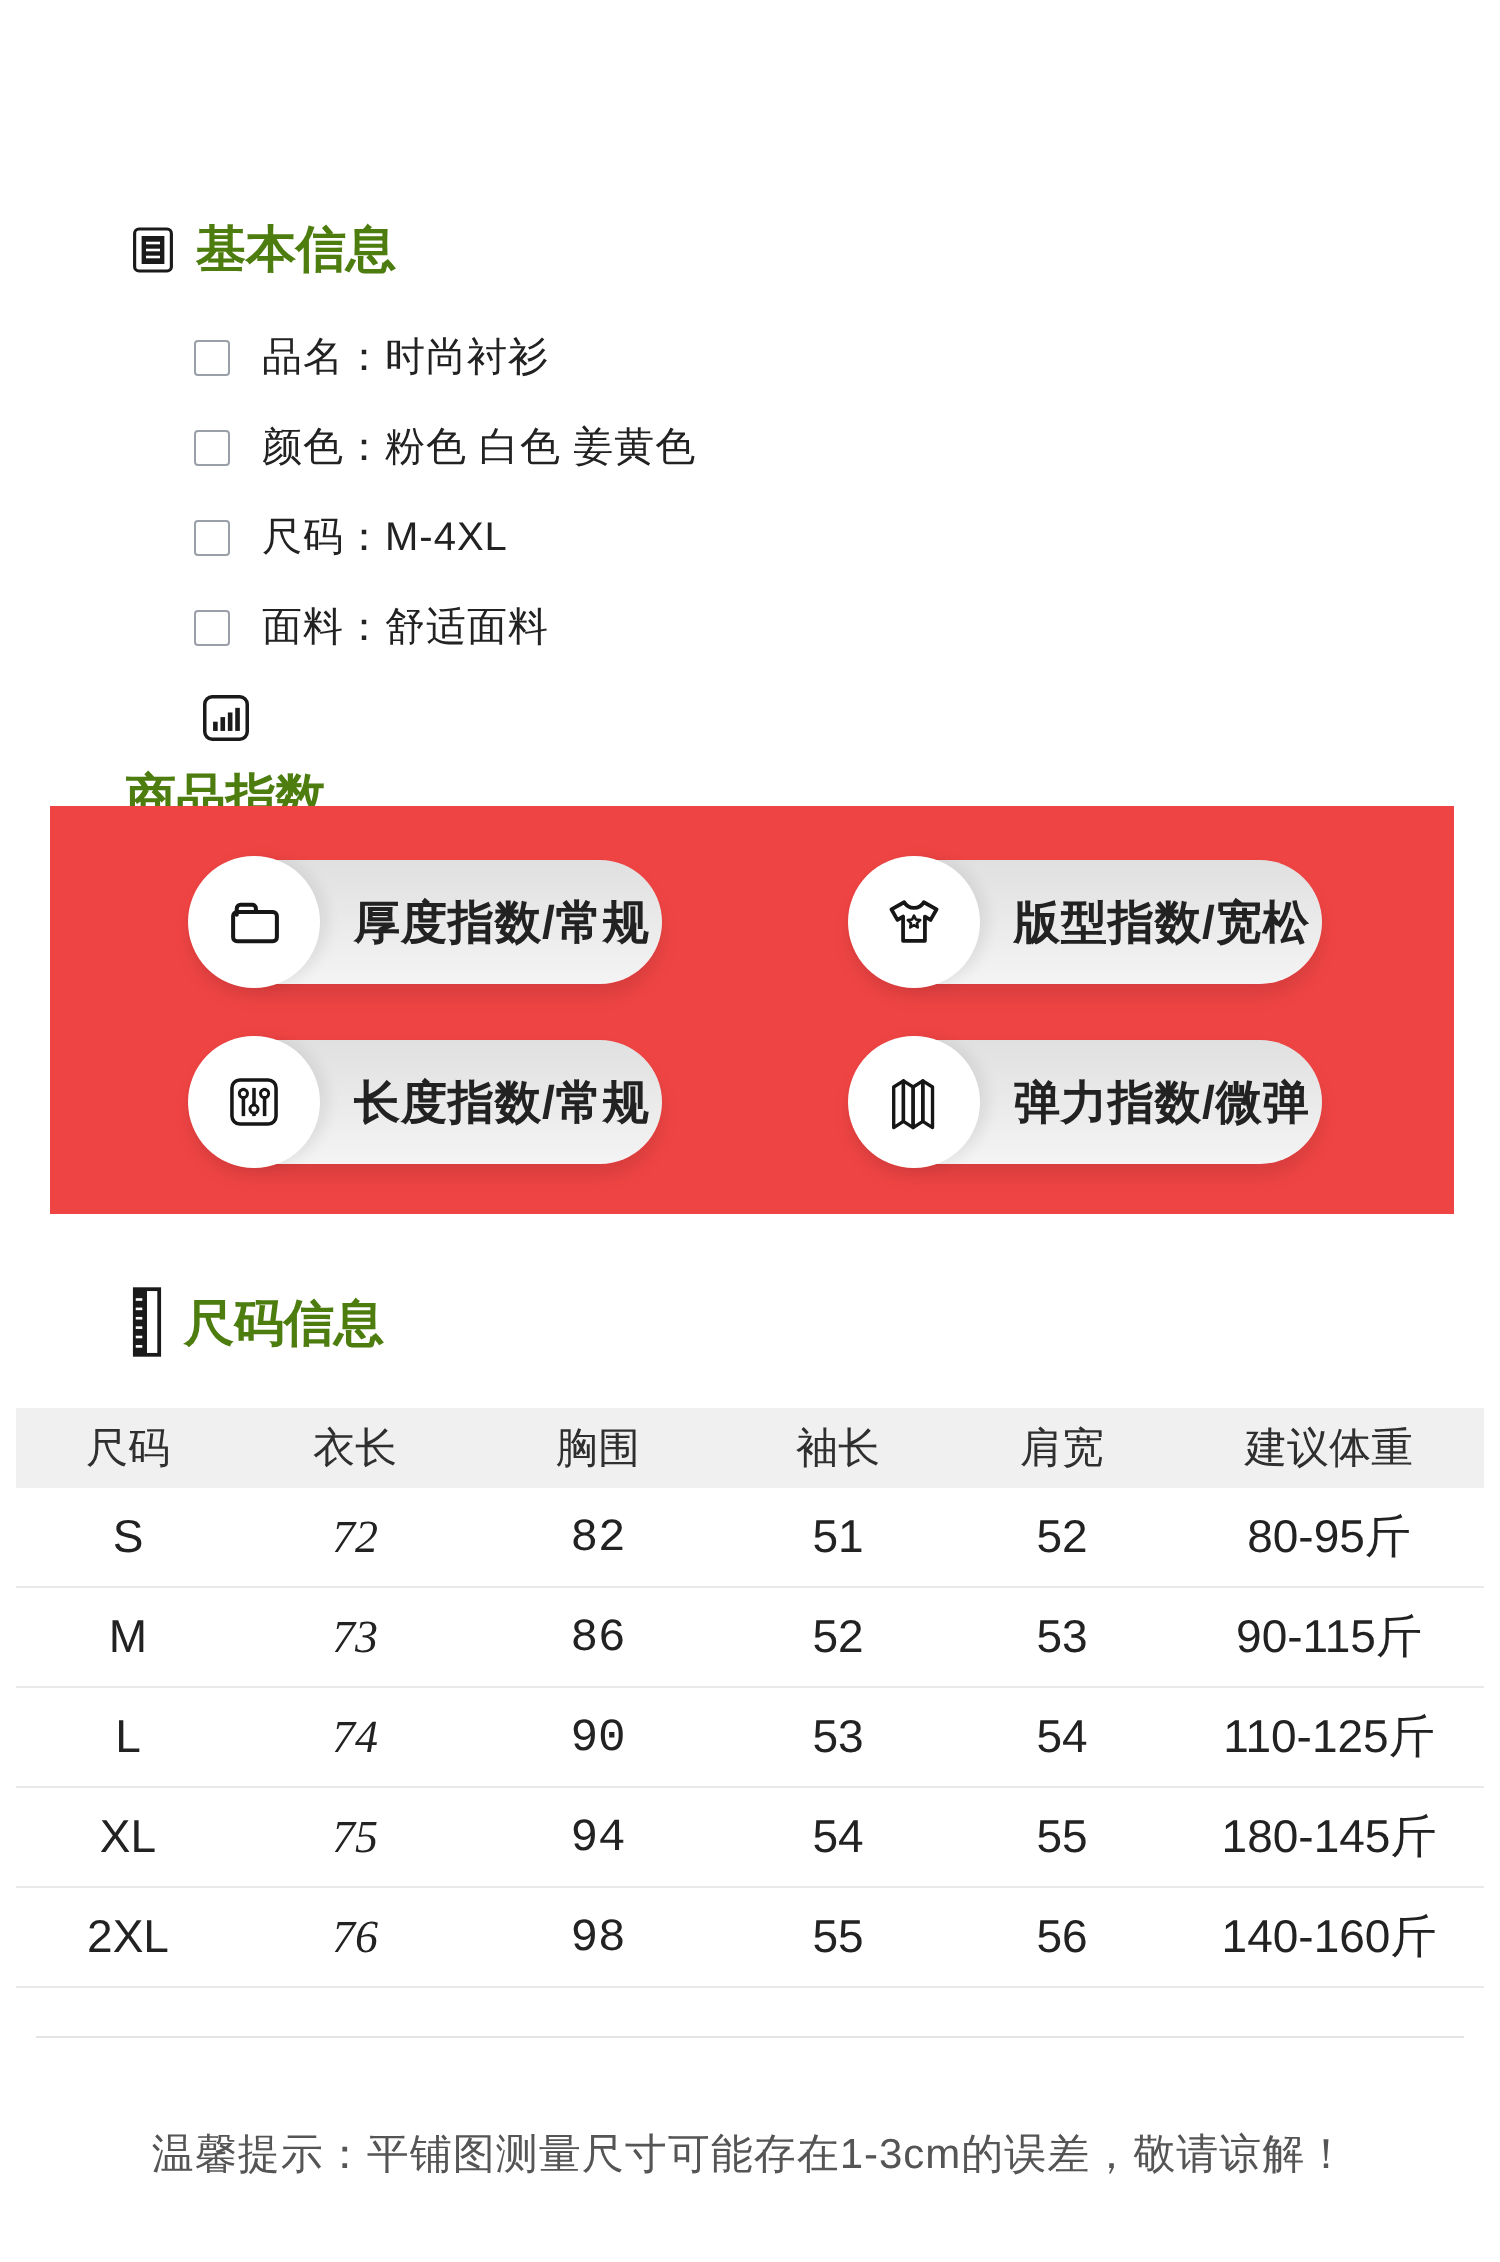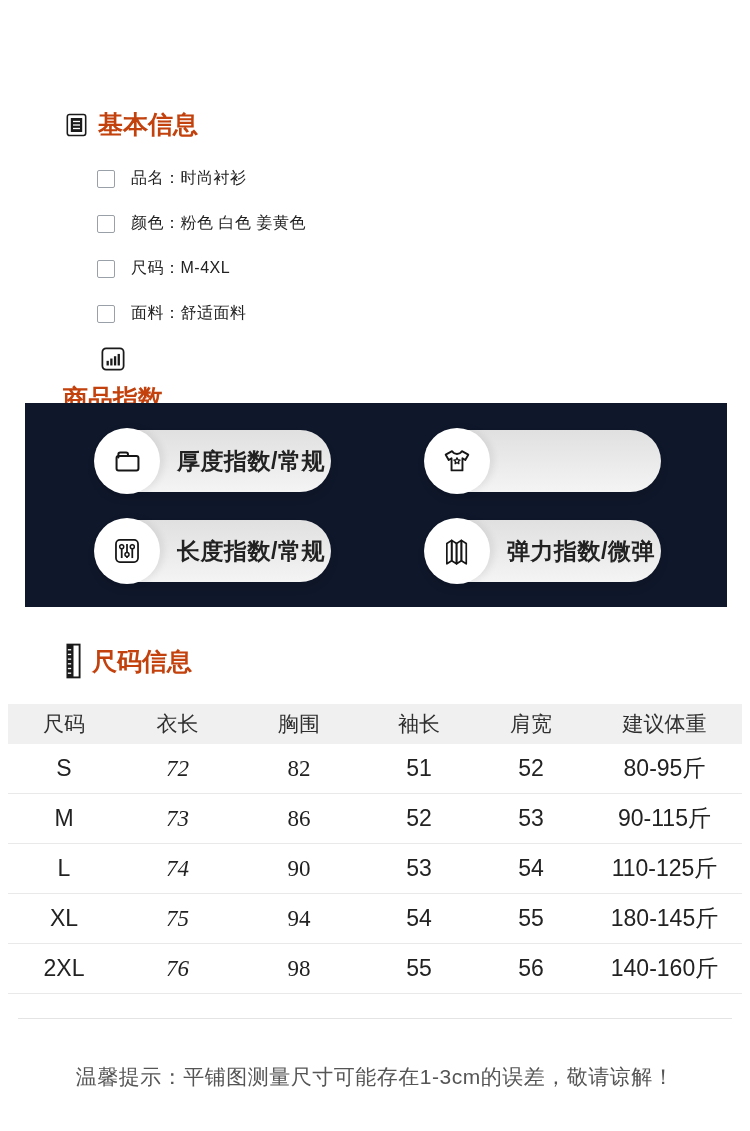--- a/index.html
+++ b/index.html
@@ -5,35 +5,35 @@
   html,body { margin:0; padding:0; background:#fff; }
   .page {
     position:relative; width:750px; height:1131px; background:#ffffff;
     font-family:"Liberation Sans","DejaVu Sans",sans-serif; color:#1a1a1a;
     overflow:hidden;
   }
 
   
   .section-header {
     position:absolute; display:flex; align-items:center; gap:11px;
-    font-size:25px; font-weight:700; color:#c2410c;
+    font-size:25px; font-weight:700; color:#4d7c0f;
   }
   .section-header .hicon { display:flex; align-items:center; }
   #header-basic { left:66px; top:108px; }
   #header-index { left:63px; top:347px;flex-direction:column; }
   #header-size  { left:66px; top:643px;text-align:right; }
 
   
   .info-list { position:absolute; left:97px; top:164px; display:flex; flex-direction:column; gap:16px; }
   .info-item { display:flex; align-items:center; gap:16px; height:29px; }
   .checkbox { width:16px; height:16px; border:1.6px solid #9aa0a8; border-radius:2px; background:#fff; flex:0 0 auto; }
-  .info-text { font-size:16px; color:#222; letter-spacing:0.5px; }
-
-  
-  .index-panel { position:absolute; left:25px; top:403px; width:702px; height:204px; background:#0f172a; }
+  .info-text { font-size:20px; color:#222; letter-spacing:0.5px; }
+
+  
+  .index-panel { position:absolute; left:25px; top:403px; width:702px; height:204px; background:#ef4444; }
   .pill {
     position:absolute; width:236px; height:62px; border-radius:31px;
     background:linear-gradient(180deg,#e0e0e0 0%,#ebebeb 55%,#f4f4f4 100%);
     box-shadow:0 6px 9px rgba(0,0,0,0.10);
   }
   .pill-circle {
     position:absolute; left:-1px; top:-2px; width:66px; height:66px; border-radius:50%;
     background:#ffffff; box-shadow:4px 0 7px rgba(0,0,0,0.07);
     display:flex; align-items:center; justify-content:center;
   }
@@ -48,21 +48,21 @@
 
   
   .size-table { position:absolute; left:8px; top:704px; width:734px; border-collapse:collapse; table-layout:fixed; }
   .size-table thead th {
     background:#f0f0f0; height:38px; font-weight:400; font-size:21px; color:#2f2f2f; 
   }
   .size-table tbody td {
     height:47px; text-align:center; border-bottom:1px solid #e9e9e9; font-size:23px; color:#222;
   }
   td.col-len   { font-family:"Liberation Serif","DejaVu Serif",serif; font-size:23px;font-style:italic; }
-  td.col-bust  { font-family:Liberation Serif, serif; font-size:27px; }
+  td.col-bust  { font-family:Liberation Mono, monospace; font-size:27px; }
   td.col-weight{ font-size:21px; }
 
   .footer-divider { position:absolute; left:18px; top:1018px; width:714px; height:1px; background:#e4e4e4; }
   .footer-note {
     position:absolute; left:0; top:1063px; width:750px; text-align:center;
     font-size:21px; color:#555; letter-spacing:0.5px;
   }
 
   svg { display:block; }
 </style>
@@ -128,20 +128,21 @@
       <span class="pill-label">厚度指数/常规</span>
     </div>
 
     <div class="pill" id="pill-1">
       <span class="pill-circle">
         <svg viewBox="0 0 34 34" width="32" height="32" fill="none" stroke="#161616" stroke-width="2" stroke-linejoin="round">
           <path d="M11.8 6.5 L5 10.3 l3.2 5.6 3-1.8 V27 h11.6 V14.1 l3 1.8 3.2-5.6 -6.8-3.8 a6 6 0 0 1 -10.4 0 z"></path>
           <path d="M17 13.6 l1 2.1 2.3 .3 -1.7 1.6 .4 2.3 -2-1.2 -2 1.2 .4-2.3 -1.7-1.6 2.3-.3 z" stroke-width="1.4"></path>
         </svg>
       </span>
+      <span class="pill-label">版型指数/宽松</span>
     </div>
 
     <div class="pill" id="pill-2">
       <span class="pill-circle">
         <svg viewBox="0 0 34 34" width="30" height="30" fill="none" stroke="#161616" stroke-width="2">
           <rect x="4.5" y="4.5" width="25" height="25" rx="4.5"></rect>
           <line x1="11" y1="9" x2="11" y2="9.8"></line>
           <circle cx="11" cy="12.2" r="2.3" stroke-width="1.7"></circle>
           <line x1="11" y1="14.5" x2="11" y2="25"></line>
           <line x1="17" y1="9" x2="17" y2="18.8"></line>

